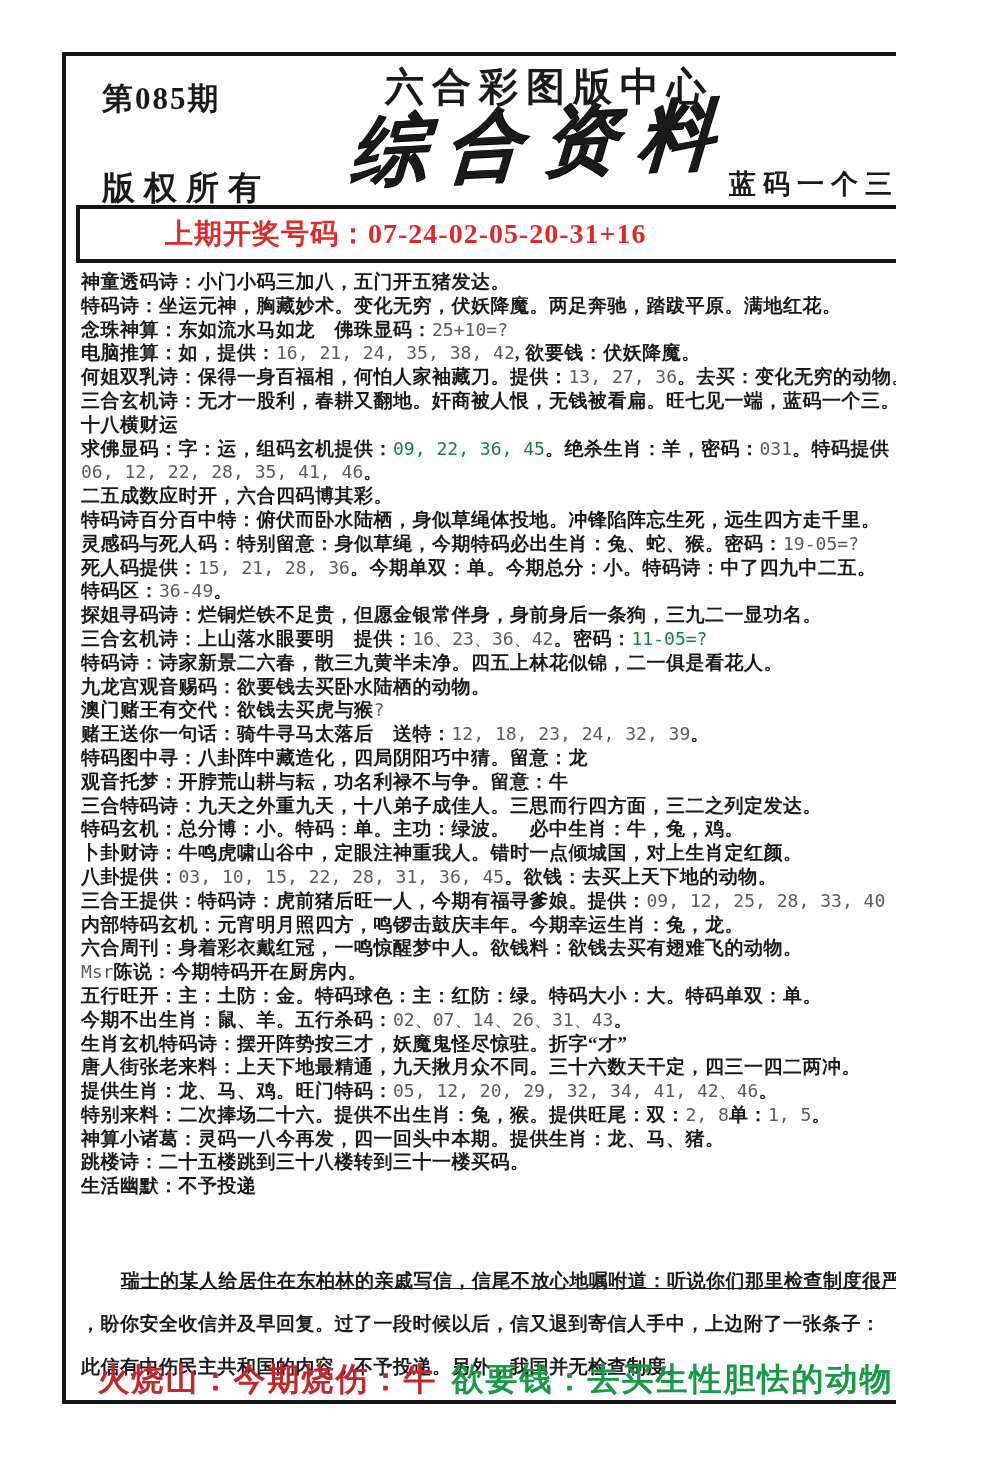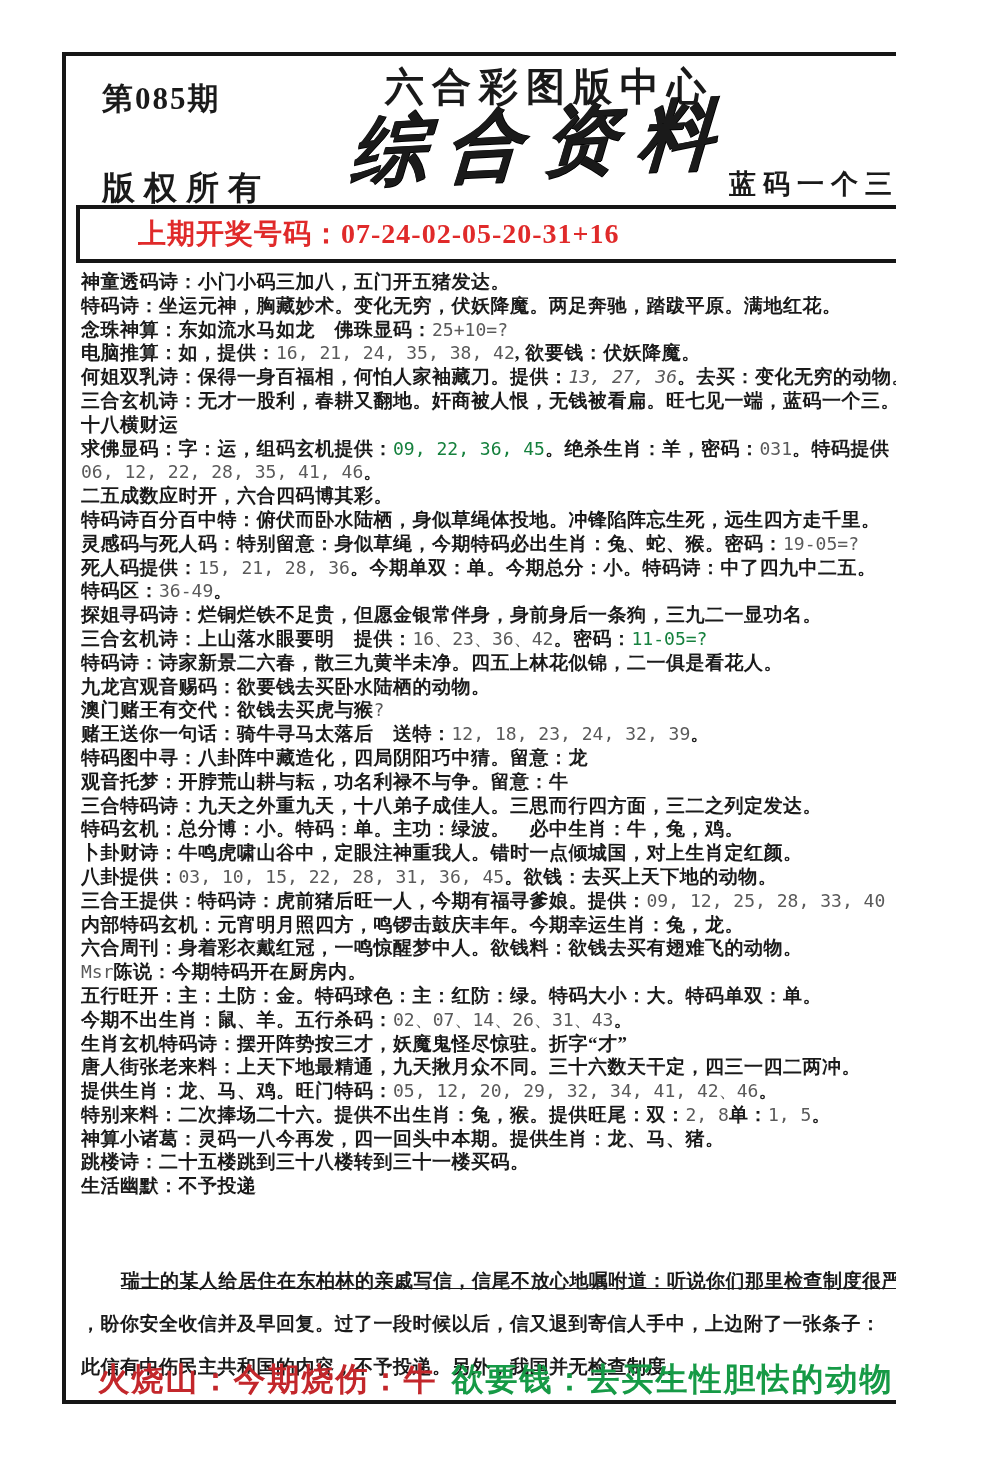--- a/index.html
+++ b/index.html
@@ -31,21 +31,21 @@
   .copy-left {
     position:absolute; left:36px; top:110px;
     font-size:33px; font-weight:bold; letter-spacing:9px; white-space:nowrap;
   }
   .copy-right {
     position:absolute; right:14px; top:110px;
     font-size:27px; font-weight:bold; letter-spacing:7px; white-space:nowrap;
   }
   .draw-box {
     position:absolute; left:10px; top:149px; right:10px; height:58px;
-    border:4px solid #161616; box-sizing:border-box; background:#fff;
+    border:4px solid #161616; box-sizing:border-box; background:#fff;padding-left:27px;
   }
   .draw-text {
     margin-left:58px; line-height:50px; font-size:28px; font-weight:bold;
     letter-spacing:1px; white-space:nowrap;
   }
   
   .body-lines {
     position:absolute; left:15px; top:214px; right:8px;
     font-size:19px; font-weight:bold; letter-spacing:0.5px;
   }
@@ -83,21 +83,21 @@
 
     <div class="draw-box">
       <div class="draw-text" style="color: rgb(224, 42, 42);">上期开奖号码：07-24-02-05-20-31+16</div>
     </div>
 
     <div class="body-lines">
         <div class="line">神童透码诗：小门小码三加八，五门开五猪发达。</div>
         <div class="line">特码诗：坐运元神，胸藏妙术。变化无穷，伏妖降魔。两足奔驰，踏跋平原。满地红花。</div>
         <div class="line">念珠神算：东如流水马如龙　佛珠显码：<span class="num" style="color: rgb(90, 90, 90);">25+10=?</span></div>
         <div class="line">电脑推算：如，提供：<span class="num" style="color: rgb(90, 90, 90);">16, 21, 24, 35, 38, 42</span>, 欲要钱：伏妖降魔。</div>
-        <div class="line">何姐双乳诗：保得一身百福相，何怕人家袖藏刀。提供：<span class="num" style="color: rgb(90, 90, 90); font-style: italic;">13, 27, 36</span>。去买：变化无穷的动物。</div>
+        <div class="line">何姐双乳诗：保得一身百福相，何怕人家袖藏刀。提供：<span class="num" style="color: rgb(90, 90, 90);">13, 27, 36</span>。去买：变化无穷的动物。</div>
         <div class="line">三合玄机诗：无才一股利，春耕又翻地。奸商被人恨，无钱被看扁。旺七见一端，蓝码一个三。</div>
         <div class="line">十八横财运</div>
         <div class="line">求佛显码：字：运，组码玄机提供：<span class="num" style="color: #15803d;">09, 22, 36, 45</span>。绝杀生肖：羊，密码：<span class="num" style="color: rgb(90, 90, 90);">031</span>。特码提供：</div>
         <div class="line"><span class="num" style="color: rgb(90, 90, 90);">06, 12, 22, 28, 35, 41, 46</span>。</div>
         <div class="line">二五成数应时开，六合四码博其彩。</div>
         <div class="line">特码诗百分百中特：俯伏而卧水陆栖，身似草绳体投地。冲锋陷阵忘生死，远生四方走千里。</div>
         <div class="line">灵感码与死人码：特别留意：身似草绳，今期特码必出生肖：兔、蛇、猴。密码：<span class="num" style="color: rgb(90, 90, 90);">19-05=?</span></div>
         <div class="line">死人码提供：<span class="num" style="color: rgb(90, 90, 90);">15, 21, 28, 36</span>。今期单双：单。今期总分：小。特码诗：中了四九中二五。</div>
         <div class="line">特码区：<span class="num" style="color: rgb(90, 90, 90);">36-49</span>。</div>
         <div class="line">探姐寻码诗：烂铜烂铁不足贵，但愿金银常伴身，身前身后一条狗，三九二一显功名。</div>

